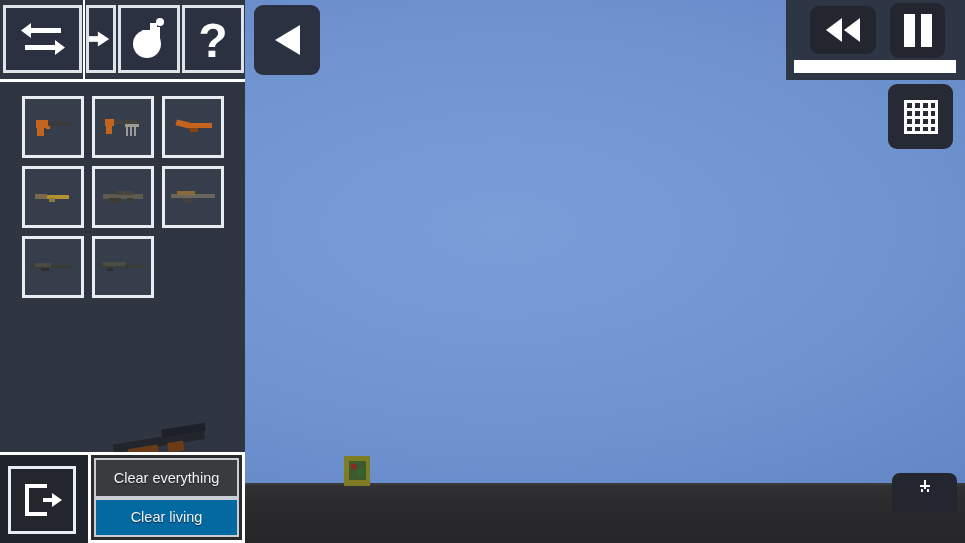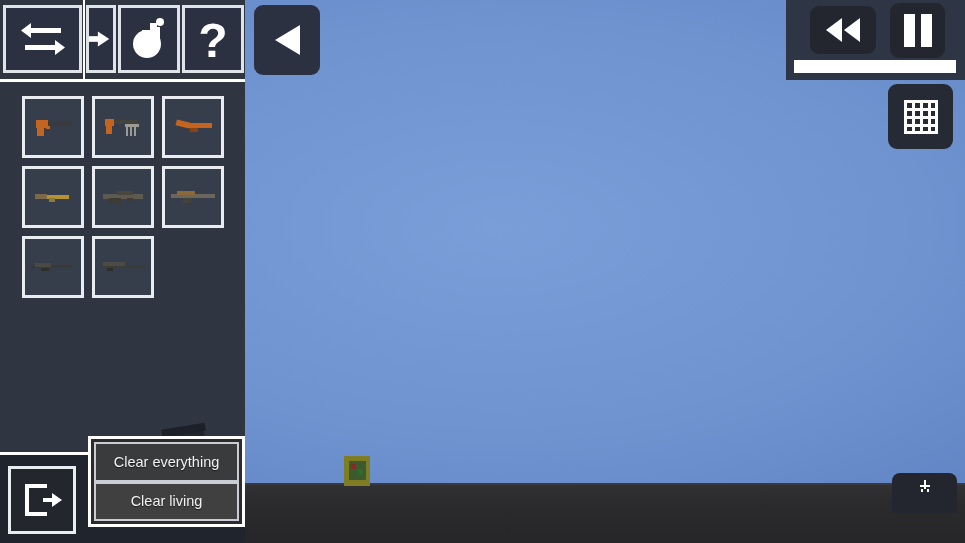--- a/index.html
+++ b/index.html
@@ -111,37 +111,37 @@
   
   #exit-button {
     position:absolute; left:8px; top:466px; width:68px; height:68px;
     border:3px solid #e9ecf1;
     background:#23262c;
     display:flex; align-items:center; justify-content:center;
   }
 
   
   #clear-buttons {
-    position:absolute; left:88px; top:436px; width:157px; height:91px;
+    position:absolute; left:88px; top:452px; width:157px; height:91px;
     border:3px solid #ffffff;
     background:#2b2b2b;
     padding:3px;
     display:flex; flex-direction:column; 
   }
   .clear-btn {
     flex:1;
     background:#2e2e2e;
     border:2px solid #c9ccd2;
     color:#f2f3f5;
     font-size:14.5px;
     display:flex; align-items:center; justify-content:center;
     text-shadow:0 1px 1px rgba(0,0,0,.6);
   }
   #clear-everything { background:#3a3b3d; }
-  #clear-living { background:#404040; }
+  #clear-living { background:#0369a1; }
 
   
   #back-button {
     position:absolute; left:254px; top:5px; width:66px; height:70px;
     background:#2b3140; border-radius:9px;
     display:flex; align-items:center; justify-content:center;
   }
 
   
   #top-right-hud {

